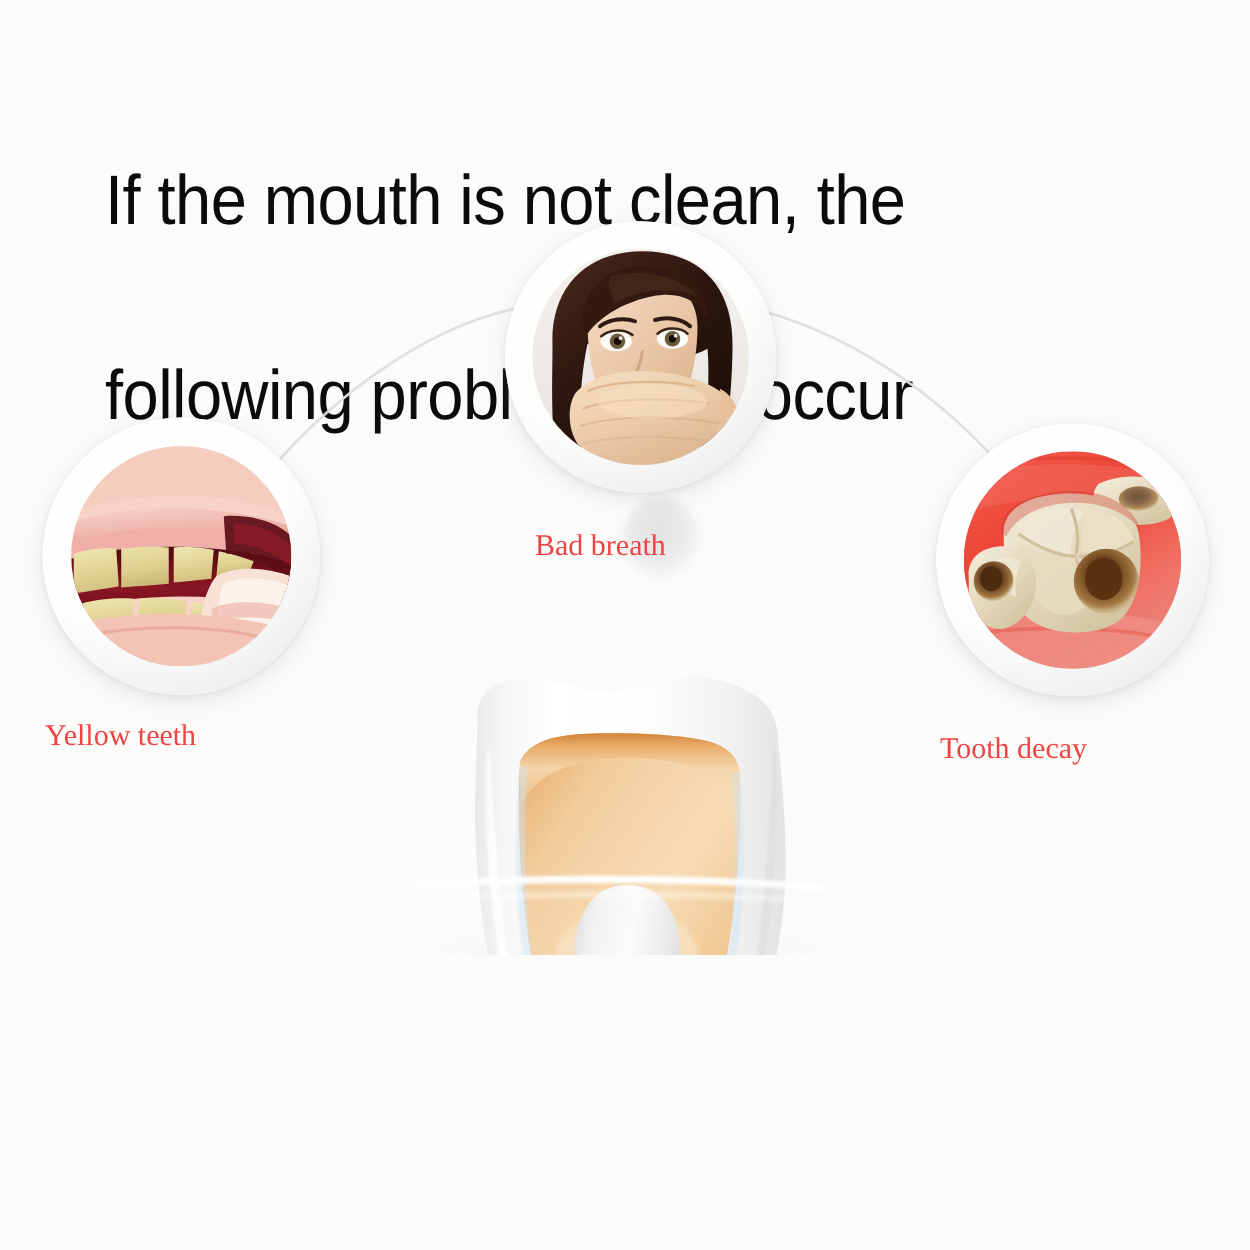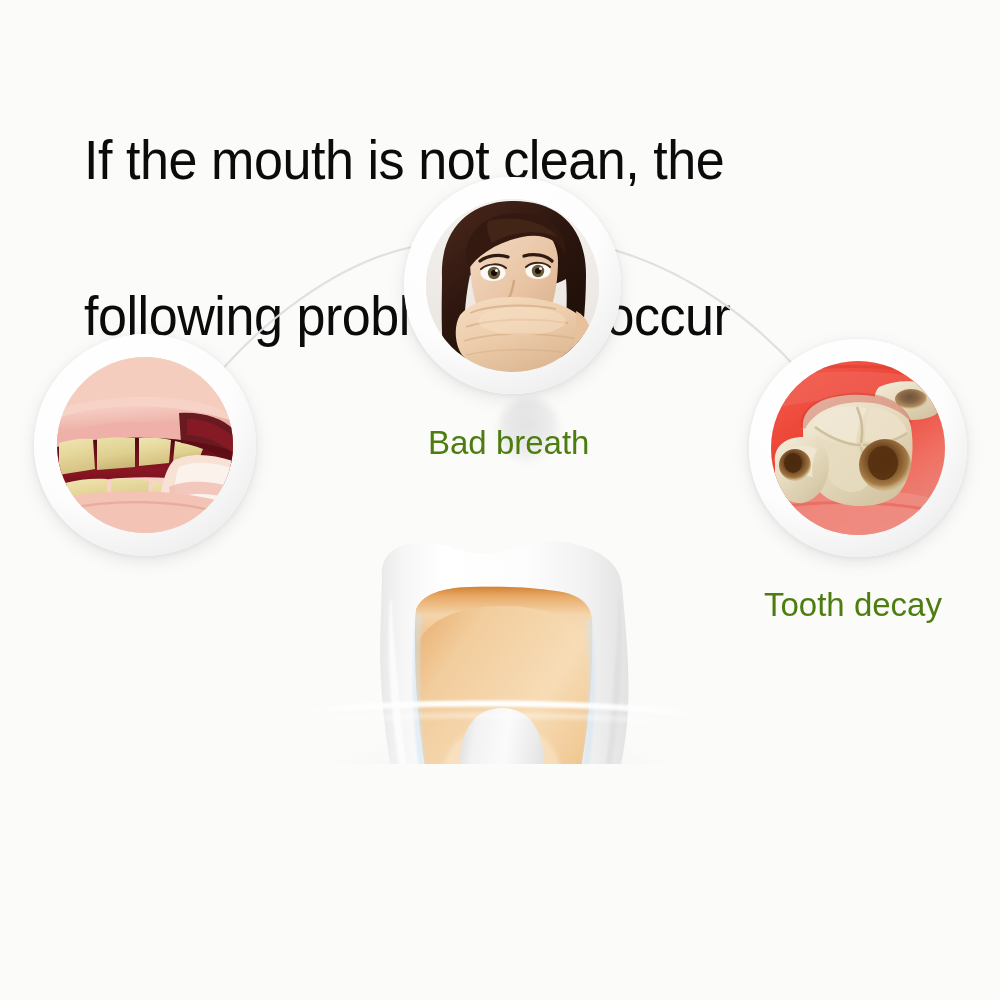--- a/index.html
+++ b/index.html
@@ -84,27 +84,27 @@
 
   #bubble-breath{left:404px;top:177px;width:217px;height:217px;}
   #bubble-breath .photo{left:22px;top:22px;width:173px;height:173px;}
   #bubble-yellow{left:34px;top:334px;width:222px;height:222px;}
   #bubble-yellow .photo{left:23px;top:23px;width:176px;height:176px;}
   #bubble-decay{left:749px;top:339px;width:218px;height:218px;}
   #bubble-decay .photo{left:22px;top:22px;width:174px;height:174px;}
 
   
   .caption{
-    position:absolute;color:#4d7c0f;
-    font-family:Liberation Sans, sans-serif;
-    font-size:33px;font-weight:400;letter-spacing:0px;white-space:nowrap;
+    position:absolute;color:#ef4444;
+    font-family:Liberation Serif, serif;
+    font-size:24px;font-weight:400;letter-spacing:0px;white-space:nowrap;
   }
   #cap-breath{left:428px;top:424px;}
   #cap-yellow{left:36px;top:576px;}
-  #cap-decay{left:752px;top:586px;margin-left:12px;}
+  #cap-decay{left:752px;top:586px;}
 </style>
 </head>
 <body style="background: rgb(251, 251, 250);">
 
 <div id="stage">
 
   <div class="bg-ellipse" id="bg-big"></div>
   <div class="bg-ellipse" id="bg-inner"></div>
   <div class="bg-ellipse" id="bg-speck-l"></div>
   <div class="bg-ellipse" id="bg-speck-r"></div>
@@ -498,15 +498,16 @@
         <ellipse cx="24" cy="104" rx="16" ry="16" fill="url(#decayG2)"></ellipse>
         <ellipse cx="22" cy="102" rx="9" ry="10" fill="#4a2a0d" opacity="0.9"></ellipse>
 
         <path d="M 30 66 C 28 46 50 34 80 32 C 114 30 138 44 142 66
                  C 140 58 126 46 102 42 C 72 38 44 48 34 68 Z" fill="#c8362b" opacity="0.35"></path>
       </svg>
     </div>
   </div>
 
   <div class="caption" id="cap-breath">Bad breath</div>
+  <div class="caption" id="cap-yellow">Yellow teeth</div>
   <div class="caption" id="cap-decay">Tooth decay</div>
 
 </div>
 
 </body></html>

